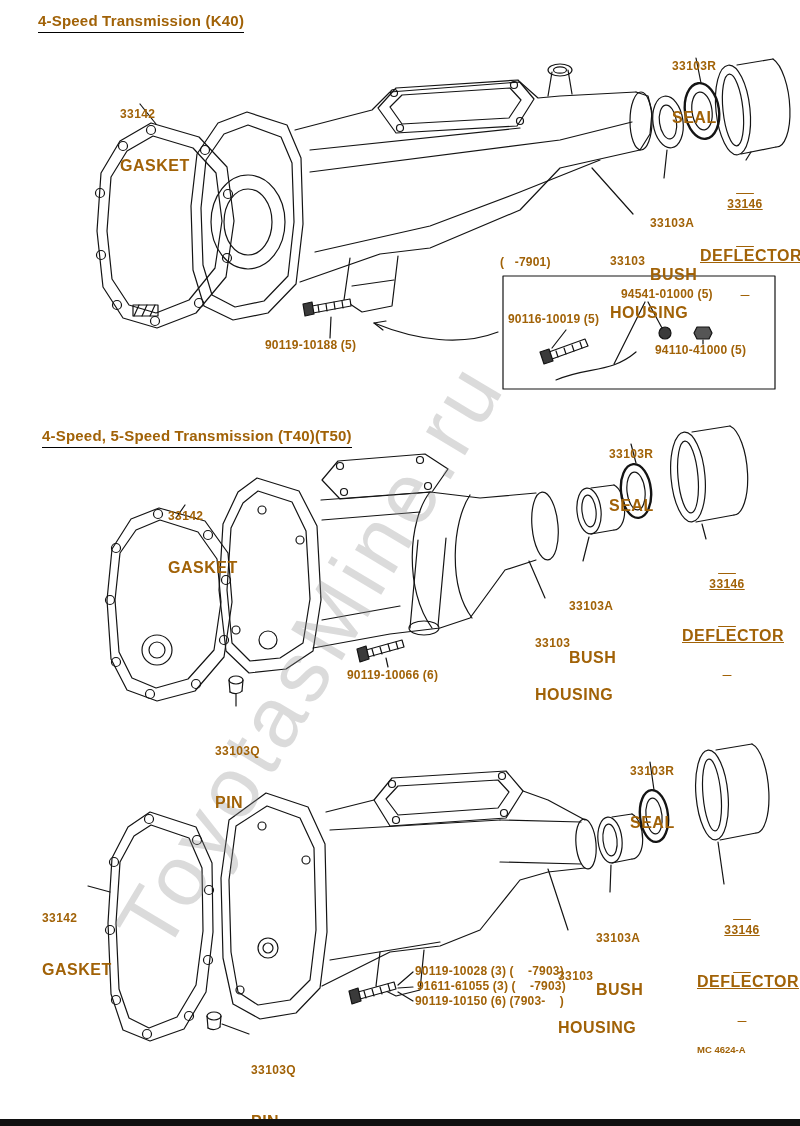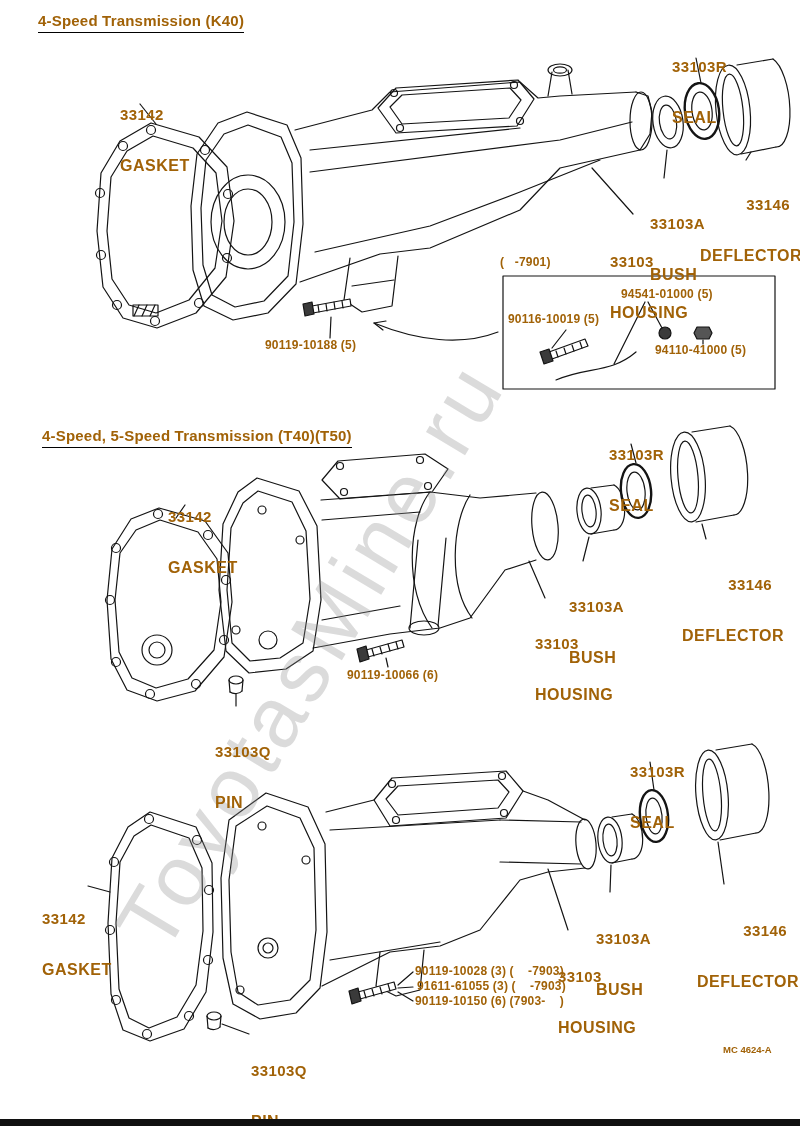--- a/index.html
+++ b/index.html
@@ -2,23 +2,23 @@
 <html><head>
 <meta charset="utf-8">
 <style>
   * { margin:0; padding:0; box-sizing:border-box; }
   html,body { width:800px; height:1126px; background:#fff; }
   body { font-family:"Liberation Sans", sans-serif; color:#111; }
   .page { position:relative; width:800px; height:1126px; background:#fff; overflow:hidden; }
   .art { position:absolute; left:0; top:0; }
   .label { position:absolute; white-space:pre; color:#a16207; }
   .title { font-size:15px; font-weight:700; letter-spacing:.2px; border-bottom:1.6px solid #000; padding-bottom:3px; }
-  .callout .no { font-size:15px; font-weight:700; letter-spacing:.4px; line-height:17px; }
+  .callout .no { font-size:12px; font-weight:700; letter-spacing:.4px; line-height:17px; }
   .callout .nm { font-size:16px; font-weight:700; letter-spacing:.5px; line-height:13px; }
-  .center { text-align:right; }
+  .center { text-align:center;text-decoration:underline; }
   .plain { font-size:12px; font-weight:700; letter-spacing:.2px; }
   .small { font-size:9.5px; font-weight:700; }
   .watermark {
     position:absolute; left:-90px; top:600px; width:800px; height:110px;
     line-height:110px; text-align:center; font-size:86px; letter-spacing:6px;
     color:rgba(145,145,145,0.33); transform:rotate(-59deg); transform-origin:center;
     pointer-events:none;
   }
   .bottom-bar { position:absolute; left:0; top:1119px; width:800px; height:7px; background:#101010; }
 </style>
@@ -367,16 +367,16 @@
 
   <div class="label plain" style="left:415px; top:964px;">90119-10028 (3) (    -7903)</div>
   <div class="label plain" style="left:417px; top:979px;text-align:center;">91611-61055 (3) (    -7903)</div>
   <div class="label plain" style="left:415px; top:994px;">90119-10150 (6) (7903-    )</div>
 
   <div class="label callout" style="left:251px; top:1026px;">
     <div class="no">33103Q</div>
     <div class="nm">PIN</div>
   </div>
 
-  <div class="label small" style="left:723px; top:1044px;text-align:right;">MC 4624-A</div>
+  <div class="label small" style="left:697px; top:1044px;text-align:right;">MC 4624-A</div>
 
   <div class="bottom-bar"></div>
 </div>
 
 </body></html>

